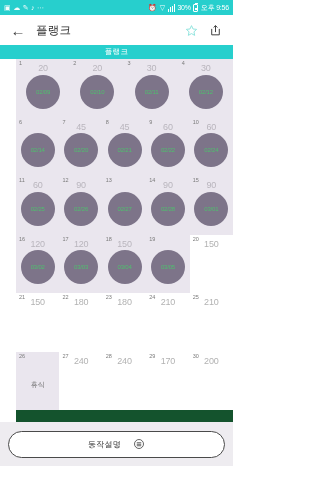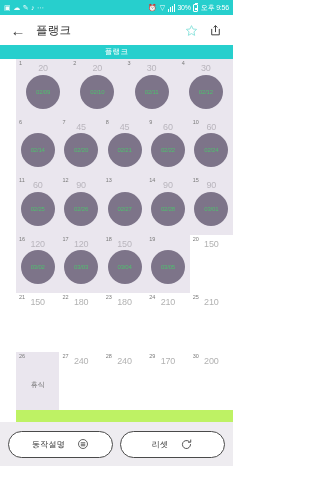--- a/index.html
+++ b/index.html
@@ -43,21 +43,21 @@
   .abtn { width:18px; height:18px; display:flex; align-items:center; justify-content:center; margin-left:6px; }
 
   
   .tabstrip {
     height:14px; background:#27cfcd; display:flex; align-items:center;
     justify-content:center; flex:0 0 auto;
   }
   .tabstrip .tab { font-size:7.5px; color:#ffffff; letter-spacing:.3px; }
 
   
-  .grid { flex:1 1 auto; background:#bef264; position:relative;margin-left:16px; }
+  .grid { flex:1 1 auto; background:#14532d; position:relative;margin-left:16px; }
   .row { display:flex; height:58.5px; }
   .cell {
     flex:1 1 20%; position:relative; background:#ffffff;
     display:flex; align-items:center; justify-content:center;
   }
   .cell.done { background:#eae6ee; }
   .cell .idx {
     position:absolute; top:2px; left:3px;
     font-size:5.5px; color:#7b7b7b; line-height:1;
   }
@@ -325,25 +325,16 @@
   <div class="bottombar">
     <div class="pill">
       <span class="plabel">동작설명</span>
       <span class="pico">
         <svg width="12" height="12" viewBox="0 0 24 24" fill="none" stroke="#3c3c3c" stroke-width="1.6">
           <circle cx="12" cy="12" r="9"></circle>
             <path d="M7.5 9.5h9M7.5 12.5h9M7.5 15.5h9"></path>
         </svg>
       </span>
     </div>
-    <div class="pill">
-      <span class="plabel">리셋</span>
-      <span class="pico">
-        <svg width="13" height="13" viewBox="0 0 24 24" fill="none" stroke="#3c3c3c" stroke-width="1.6" stroke-linecap="round">
-          <path d="M19.5 12a7.5 7.5 0 1 1-2.6-5.7"></path>
-            <path d="M19.8 3.6v4.2h-4.2"></path>
-        </svg>
-      </span>
-    </div>
   </div>
 
   <div class="filler"></div>
 </div>
 
 </body></html>

